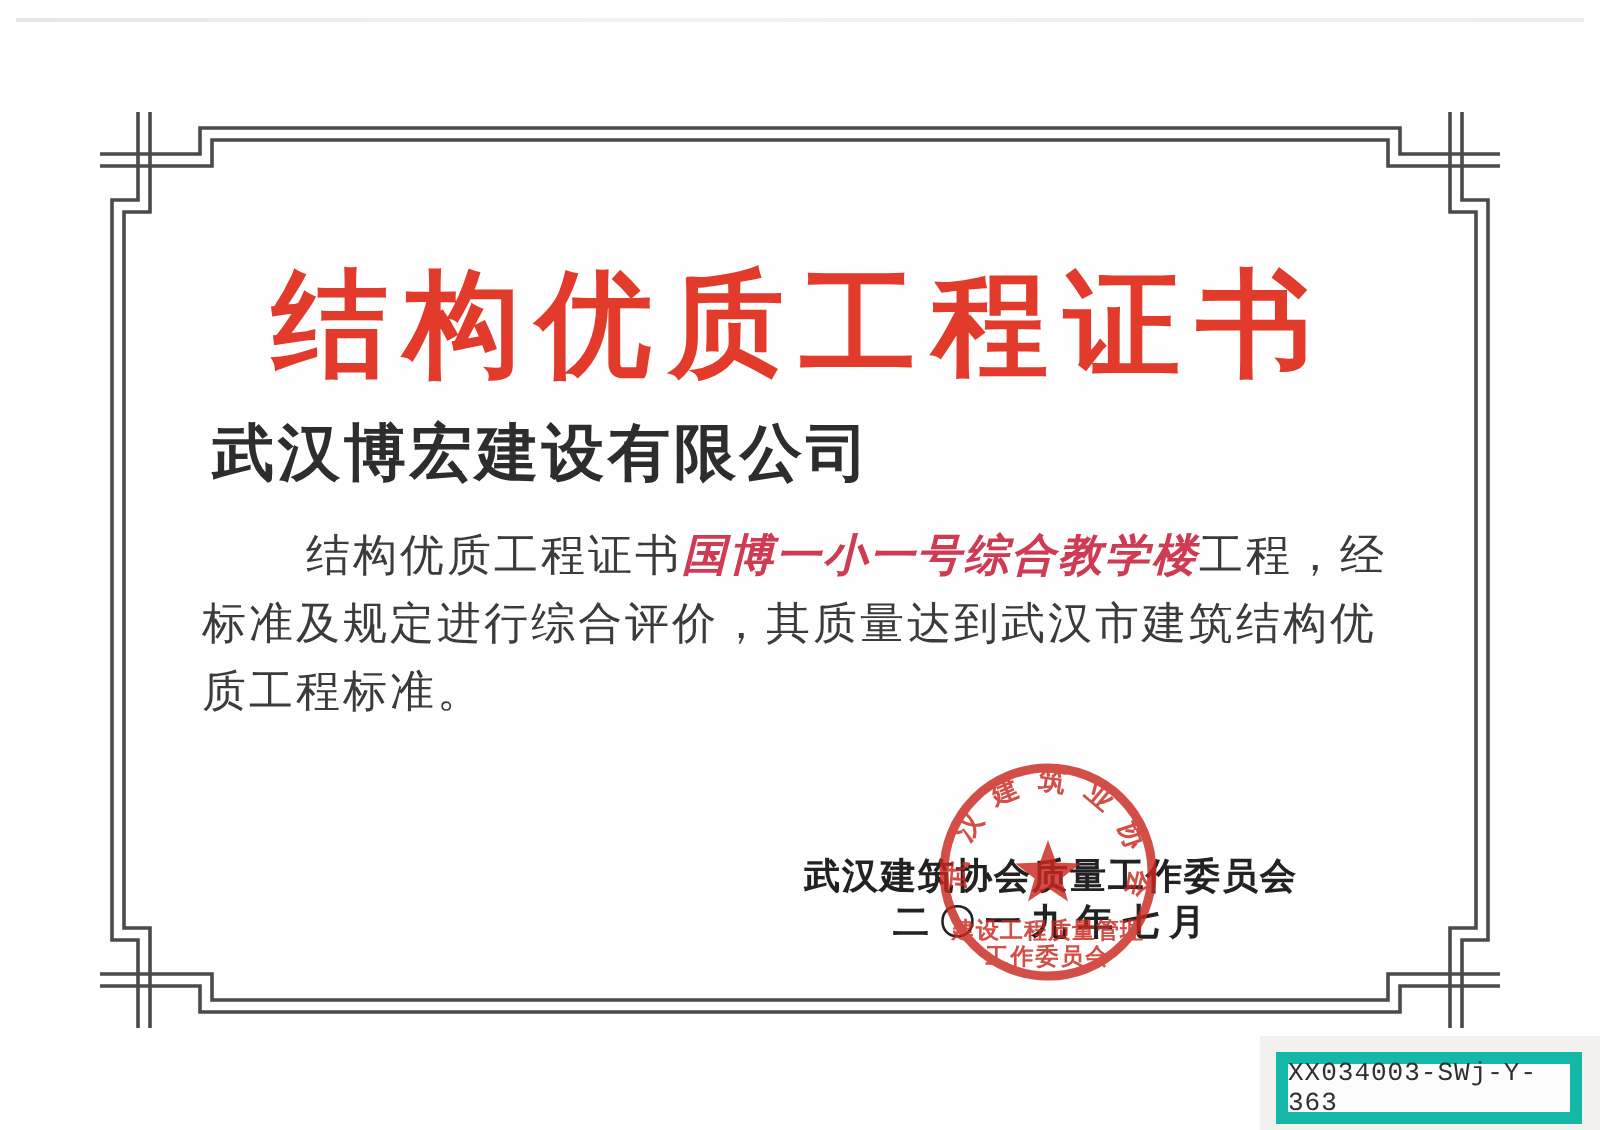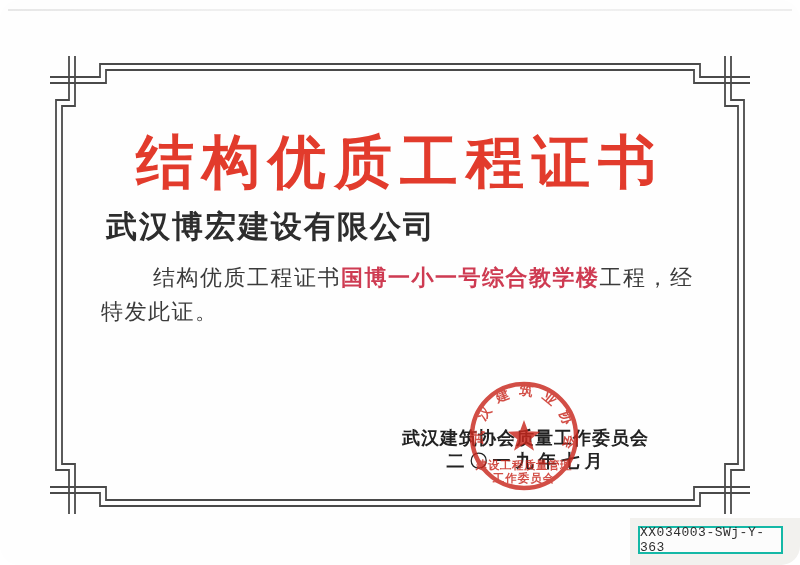--- a/index.html
+++ b/index.html
@@ -2,21 +2,20 @@
 <html><head>
 <meta charset="utf-8">
 <style>
   html,body{margin:0;padding:0;}
   .page{
     position:relative;
     width:800px;height:565px;
     background:#fefefe;
     overflow:hidden;
     font-family:"Liberation Serif", serif;
-    border-radius:19px;
   }
   .scan-edge{
     position:absolute;left:8px;top:9px;width:784px;height:2px;
     background:linear-gradient(90deg,#e7e7e7,#f3f3f3 40%,#ededed);
   }
   .frame-svg{position:absolute;left:0;top:0;z-index:1;}
   .title{
     position:absolute;left:0;top:124px;width:800px;
     text-align:center;
     font-size:58px;font-weight:bold;
@@ -32,41 +31,41 @@
     z-index:2;
   }
   .body-text{
     position:absolute;left:101px;top:261px;width:610px;
     font-size:22px;line-height:34px;
     letter-spacing:1.5px;
     color:#3b3b3b;
     z-index:2;
   }
   .body-text .indent{padding-left:52px;}
-  .project-name{color:#ce3b52;font-weight:bold;}
+  .project-name{color:#ce3b52;font-weight:bold;font-style:italic;}
   .issuer-line{
     position:absolute;left:402px;top:426px;width:260px;
     font-size:18px;font-weight:700;letter-spacing:1px;
     color:#222;z-index:2;white-space:nowrap;
   }
   .date-line{
     position:absolute;left:402px;top:449px;width:250px;
     text-align:center;
     font-size:18px;font-weight:600;letter-spacing:5px;
     color:#222;z-index:2;
   }
   .seal-svg{position:absolute;left:454px;top:366px;z-index:3;opacity:0.82;}
   .seal-text{font-family:"Liberation Serif", serif;font-weight:bold;fill:#c9281e;}
   .label-shadow{
     position:absolute;left:630px;top:518px;width:170px;height:47px;
     background:#f2f1ee;z-index:2;
   }
   .ref-box{
     position:absolute;left:638px;top:526px;width:141px;height:24px;
-    border:2px solid #14b8a6;background:#fcfcfc;
+    border:6px solid #14b8a6;background:#fcfcfc;
     z-index:3;
     display:flex;align-items:center;justify-content:center;
   }
   .ref-box span{
     font-family:"Liberation Mono", monospace;
     font-size:13px;color:#2f2f2f;letter-spacing:0.5px;
   }
 </style>
 </head>
 <body>
@@ -91,21 +90,22 @@
       <path d="M725,56 V106 H738 V464 H725 V514"></path>
     </g>
   </svg>
 
   <div class="title">结构优质工程证书</div>
 
   <div class="recipient">武汉博宏建设有限公司</div>
 
   <div class="body-text">
     <div class="indent"><span>结构优质工程证书</span><span class="project-name">国博一小一号综合教学楼</span><span>工程，经</span></div>
-    <div>特发此证。</div>
+    <div>标准及规定进行综合评价，其质量达到武汉市建筑结构优</div>
+    <div>质工程标准。</div>
   </div>
 
   <div class="issuer-line">武汉建筑协会质量工作委员会</div>
 
   <div class="date-line">二〇一九年七月</div>
 
   <svg class="seal-svg" width="140" height="140" viewBox="-70 -70 140 140">
     <circle cx="0" cy="0" r="52" stroke="#c9281e" stroke-width="4.5" fill="none"></circle>
     <defs>
       <path id="sealArc" d="M -38.5,14 A 41,41 0 1 1 38.5,14"></path>

